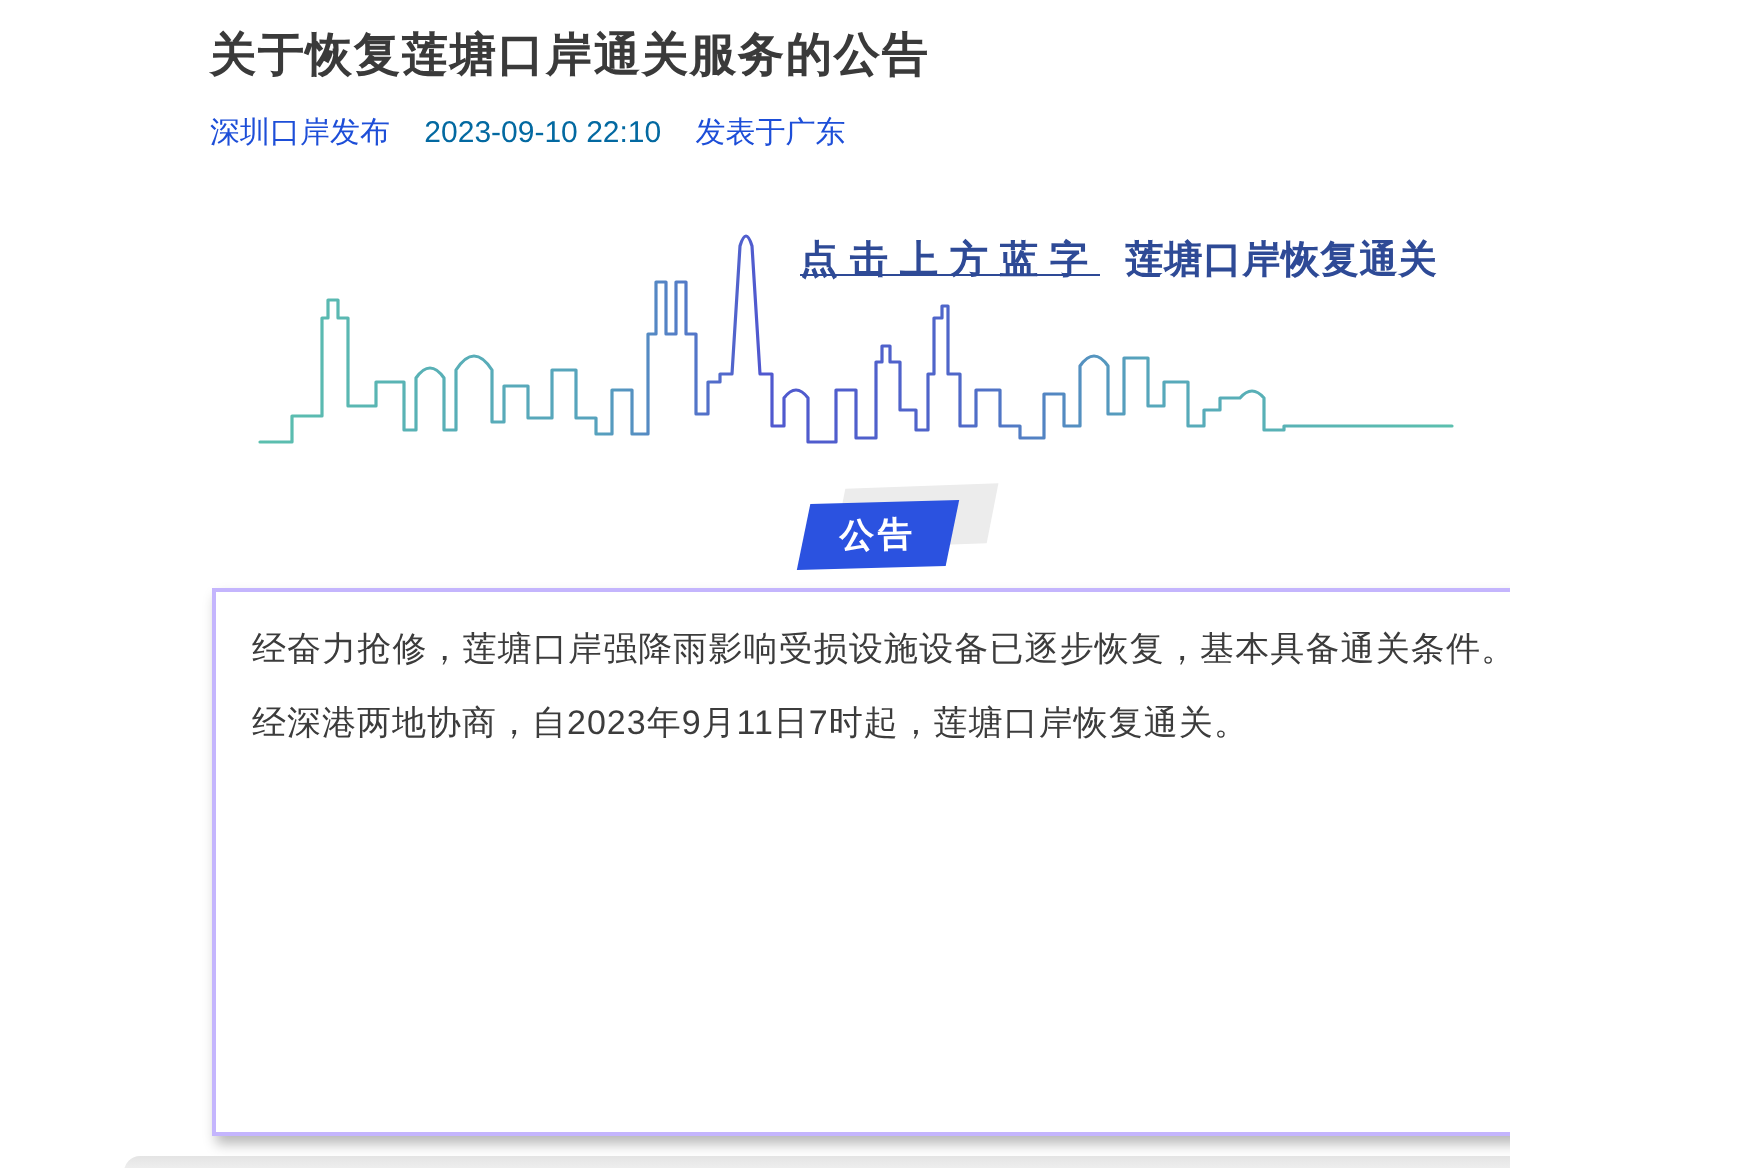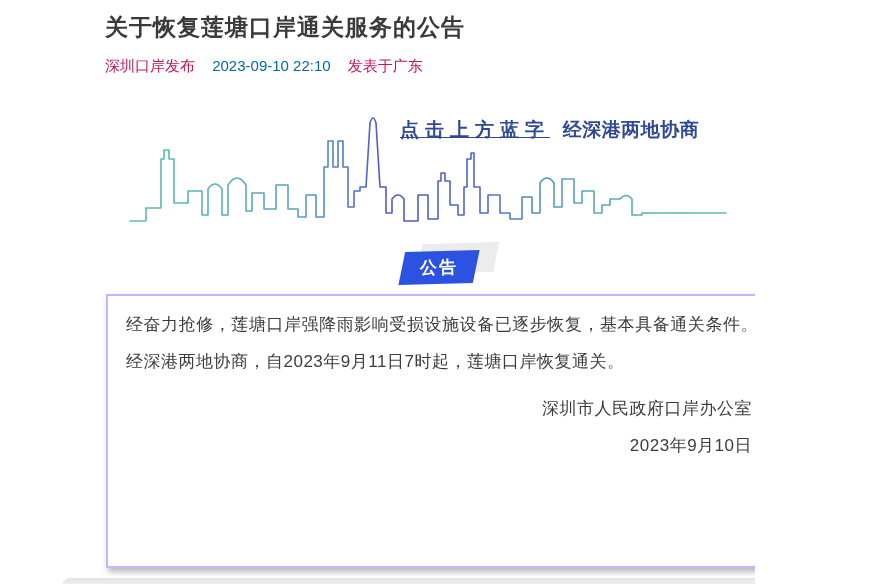--- a/index.html
+++ b/index.html
@@ -11,23 +11,23 @@
 
   
   .article-title {
     position:absolute; left:105px; top:12px;
     font-size:23px; font-weight:600; color:#3a3a3a; letter-spacing:1px;
   }
   .byline {
     position:absolute; left:105px; top:57px;
     font-size:15px; white-space:nowrap;
   }
-  .account-name { color:#be185d; cursor:pointer; }
+  .account-name { color:#1d4ed8; cursor:pointer; }
   .publish-time { color:#0369a1; margin-left:13px; }
-  .publish-region { color:#be185d; margin-left:13px; }
+  .publish-region { color:#1d4ed8; margin-left:13px; }
 
   
   .banner { position:absolute; left:128px; top:95px; width:604px; height:132px; }
   .banner svg { position:absolute; left:0; top:0; }
   .slogan {
     position:absolute; left:272px; top:22px;
     font-family:"Liberation Serif","DejaVu Serif",serif;
     font-weight:bold; font-size:19px; color:#2e4a96; white-space:nowrap;
   }
   .slogan .part1 { letter-spacing:6px; margin-right:8px;text-decoration:underline; }
@@ -95,32 +95,28 @@
           <stop offset="0.42" stop-color="#5058cf"></stop>
           <stop offset="0.58" stop-color="#4f66c9"></stop>
           <stop offset="0.75" stop-color="#57a8bb"></stop>
           <stop offset="1" stop-color="#5bbfae"></stop>
         </linearGradient>
       </defs>
       <path fill="none" stroke="url(#skyGrad)" stroke-width="1.6" stroke-linejoin="round" stroke-linecap="round" d="M 2 126 H 18 V 113 H 33 V 64 H 36 V 55 H 41 V 64 H 46 V 108 H 60 V 96 H 74 V 120 H 80 V 94 Q 87 84 94 94 V 120 H 100 V 90 Q 109 76 118 90 V 116 H 124 V 98 H 136 V 114 H 148 V 90 H 160 V 114 H 170 V 122 H 178 V 100 H 188 V 122 H 196 V 72 H 200 V 46 H 205 V 72 H 210 V 46 H 215 V 72 H 220 V 112 H 226 V 96 H 232 V 92 L 238 92 L 242 28 Q 245 18 248 28 L 252 92 H 258 V 118 H 264 V 104 Q 270 96 276 104 V 126 H 290 V 100 H 300 V 124 H 310 V 86 H 313 V 78 H 317 V 86 H 322 V 110 H 330 V 120 H 336 V 92 H 339 V 64 H 343 V 58 H 346 V 92 H 352 V 118 H 360 V 100 H 372 V 118 H 382 V 124 H 394 V 102 H 404 V 118 H 412 V 88 Q 419 78 426 88 V 112 H 434 V 84 H 446 V 108 H 454 V 96 H 466 V 118 H 474 V 110 H 482 V 104 H 492 Q 498 97 504 104 V 120 H 514 V 118 H 598"></path>
     </svg>
     <div class="slogan">
       <span class="part1">点击上方蓝字</span>
-      <span class="part2">经深港两地协商</span>
+      <span class="part2">莲塘口岸恢复通关</span>
     </div>
   </div>
 
   <div class="badge-ghost"></div>
   <div class="notice-badge">
     <span>公告</span>
   </div>
 
   <div class="notice-box">
     <p class="p1">经奋力抢修，莲塘口岸强降雨影响受损设施设备已逐步恢复，基本具备通关条件。经深港两地协商，自2023年9月11日7时起，莲塘口岸恢复通关。</p>
-    <div class="sign-block">
-      <div>深圳市人民政府口岸办公室</div>
-      <div>2023年9月10日</div>
-    </div>
   </div>
 
   <div class="next-card-peek"></div>
 
 </div>
 
 </body></html>

